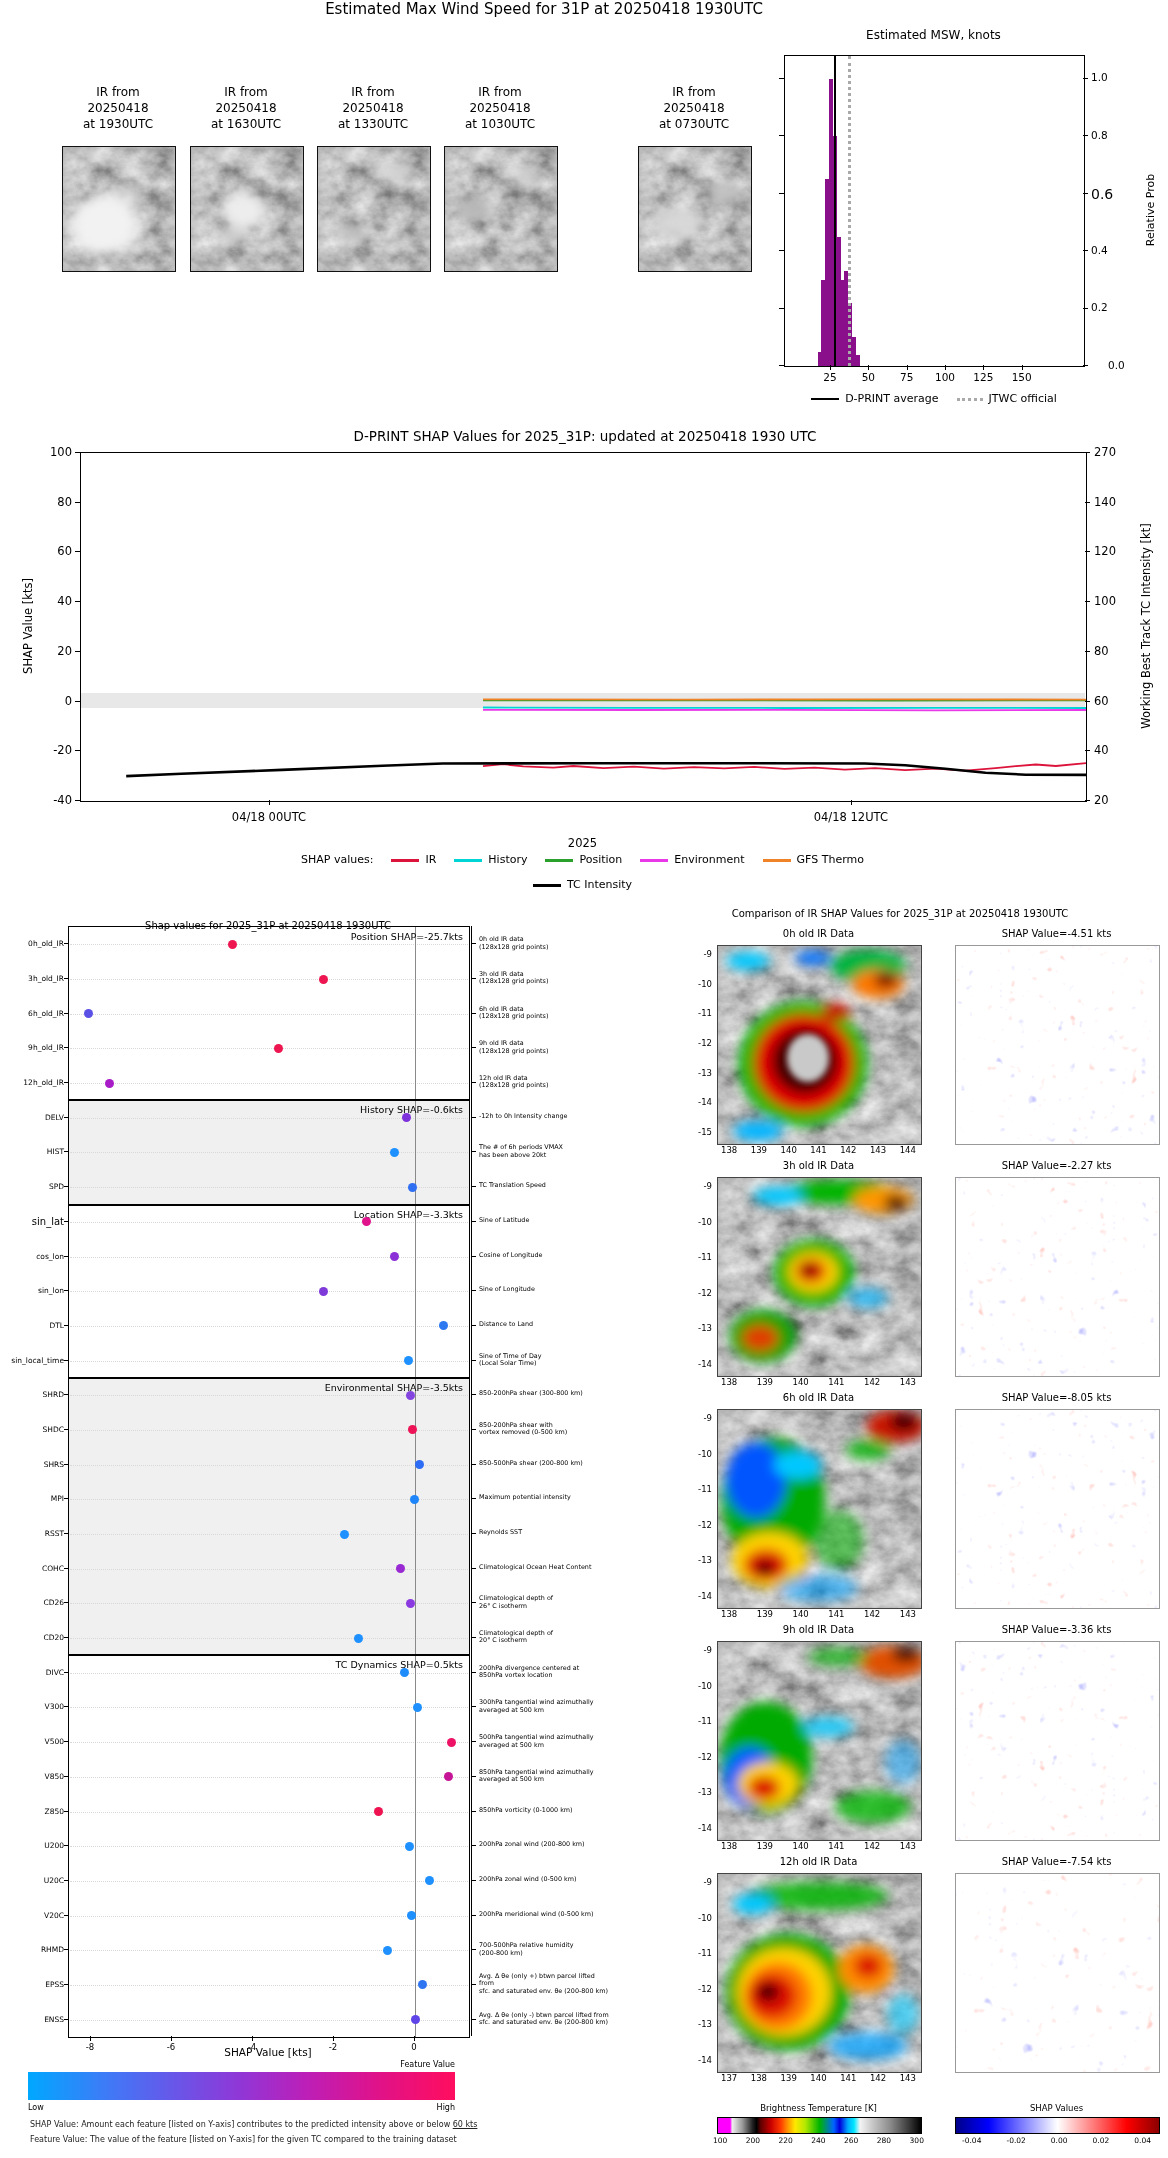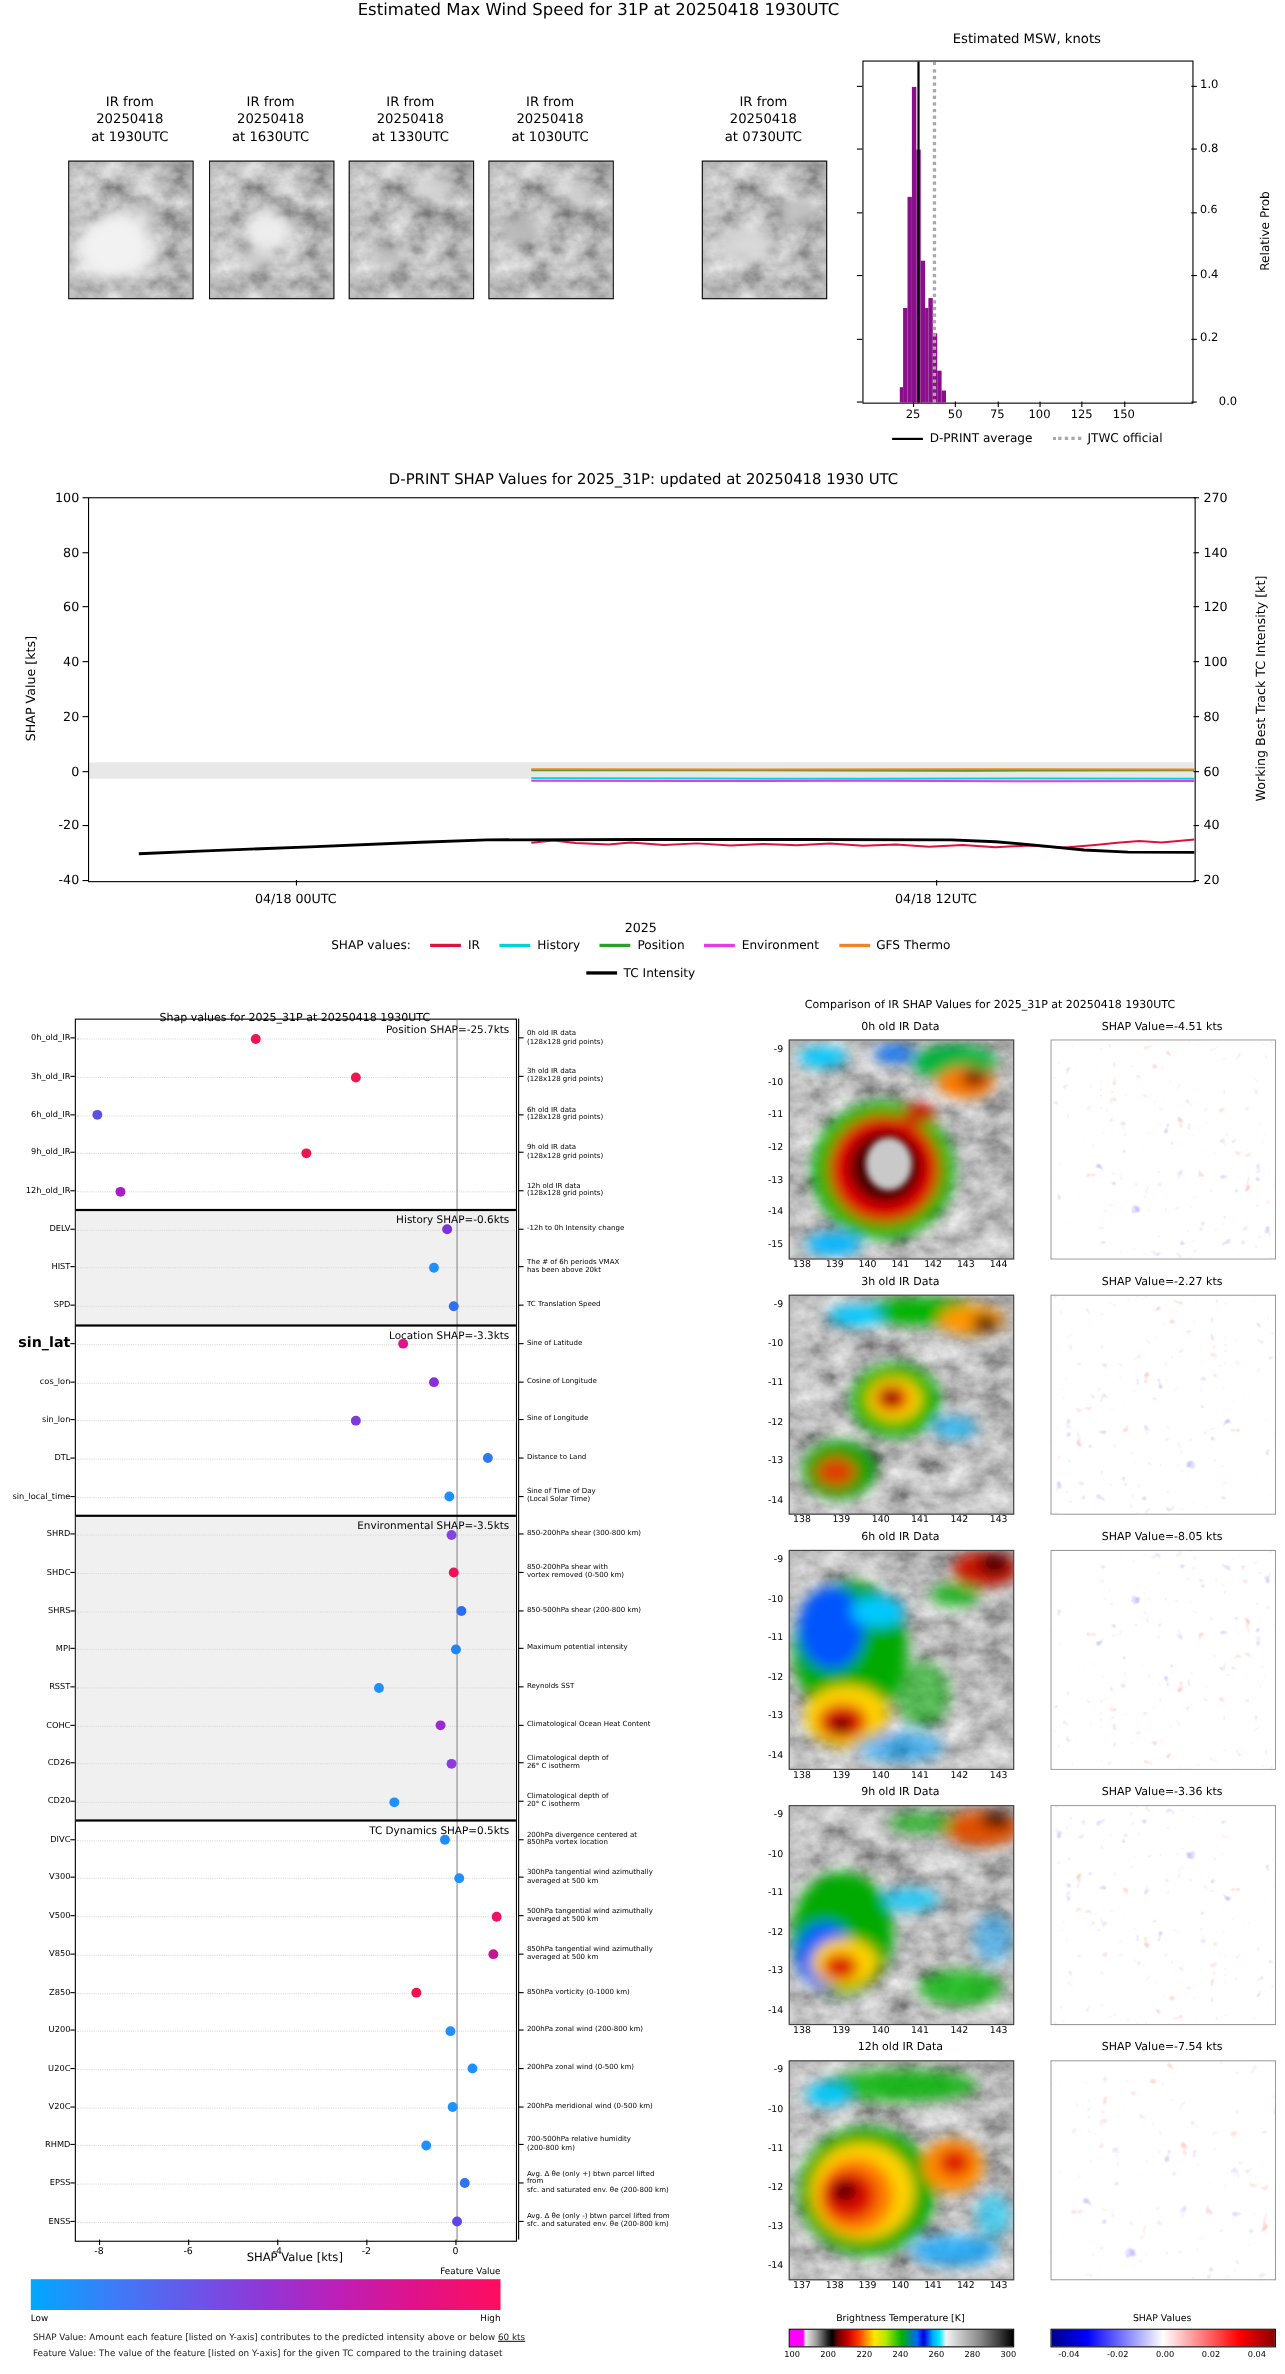--- a/index.html
+++ b/index.html
@@ -522,21 +522,21 @@
 <div style="position: absolute; left: 779px; top: 365px; width: 5px; height: 1px; background: rgb(0, 0, 0);"></div>
 <div style="position: absolute; left: 1091px; top: 358.5px; font-size: 10.5px; margin-left: 17px;">0.0</div>
 <div style="position: absolute; left: 1083px; top: 307.5px; width: 5px; height: 1px; background: rgb(0, 0, 0);"></div>
 <div style="position: absolute; left: 779px; top: 307.5px; width: 5px; height: 1px; background: rgb(0, 0, 0);"></div>
 <div style="position: absolute; left: 1091px; top: 301px; font-size: 10.5px;">0.2</div>
 <div style="position: absolute; left: 1083px; top: 250px; width: 5px; height: 1px; background: rgb(0, 0, 0);"></div>
 <div style="position: absolute; left: 779px; top: 250px; width: 5px; height: 1px; background: rgb(0, 0, 0);"></div>
 <div style="position: absolute; left: 1091px; top: 243.5px; font-size: 10.5px;">0.4</div>
 <div style="position: absolute; left: 1083px; top: 192.5px; width: 5px; height: 1px; background: rgb(0, 0, 0);"></div>
 <div style="position: absolute; left: 779px; top: 192.5px; width: 5px; height: 1px; background: rgb(0, 0, 0);"></div>
-<div style="position: absolute; left: 1091px; top: 186px; font-size: 10px;">0.6</div>
+<div style="position: absolute; left: 1091px; top: 186px; font-size: 14px;">0.6</div>
 <div style="position: absolute; left: 1083px; top: 135px; width: 5px; height: 1px; background: rgb(0, 0, 0);"></div>
 <div style="position: absolute; left: 779px; top: 135px; width: 5px; height: 1px; background: rgb(0, 0, 0);"></div>
 <div style="position: absolute; left: 1091px; top: 128.5px; font-size: 10.5px;">0.8</div>
 <div style="position: absolute; left: 1083px; top: 77.5px; width: 5px; height: 1px; background: rgb(0, 0, 0);"></div>
 <div style="position: absolute; left: 779px; top: 77.5px; width: 5px; height: 1px; background: rgb(0, 0, 0);"></div>
 <div style="position: absolute; left: 1091px; top: 71px; font-size: 10.5px;">1.0</div>
 <div style="position: absolute; left: 75px; top: 452px; width: 5px; height: 1px; background: rgb(0, 0, 0);"></div>
 <div style="position: absolute; left: 40px; top: 445px; width: 32px; text-align: right; font-size: 11.5px;">100</div>
 <div style="position: absolute; left: 1085px; top: 452px; width: 5px; height: 1px; background: rgb(0, 0, 0);"></div>
 <div style="position: absolute; left: 1094px; top: 445px; font-size: 11.5px;">270</div>
@@ -603,21 +603,21 @@
 <div style="position: absolute; left: 479px; top: 1116.78px; width: 130px; font-size: 6.4px; line-height: 1.15; white-space: pre-line; transform: translateY(-50%);">-12h to 0h Intensity change</div>
 <div style="position: absolute; left: 2px; top: 1151.47px; width: 62px; text-align: right; font-size: 7.5px; transform: translateY(-50%);">HIST</div>
 <div style="position: absolute; left: 64px; top: 1151.47px; width: 4px; height: 1px; background: rgb(0, 0, 0);"></div>
 <div style="position: absolute; left: 471px; top: 1151.47px; width: 5px; height: 1px; background: rgb(0, 0, 0);"></div>
 <div style="position: absolute; left: 479px; top: 1151.47px; width: 130px; font-size: 6.4px; line-height: 1.15; white-space: pre-line; transform: translateY(-50%);">The # of 6h periods VMAX
 has been above 20kt</div>
 <div style="position: absolute; left: 2px; top: 1186.16px; width: 62px; text-align: right; font-size: 7.5px; transform: translateY(-50%);">SPD</div>
 <div style="position: absolute; left: 64px; top: 1186.16px; width: 4px; height: 1px; background: rgb(0, 0, 0);"></div>
 <div style="position: absolute; left: 471px; top: 1186.16px; width: 5px; height: 1px; background: rgb(0, 0, 0);"></div>
 <div style="position: absolute; left: 479px; top: 1186.16px; width: 130px; font-size: 6.4px; line-height: 1.15; white-space: pre-line; transform: translateY(-50%);">TC Translation Speed</div>
-<div style="position: absolute; left: 2px; top: 1220.84px; width: 62px; text-align: right; font-size: 13px; transform: translateY(-50%); font-weight: bold;">sin_lat</div>
+<div style="position: absolute; left: 2px; top: 1220.84px; width: 62px; text-align: right; font-size: 10px; transform: translateY(-50%);">sin_lat</div>
 <div style="position: absolute; left: 64px; top: 1220.84px; width: 4px; height: 1px; background: rgb(0, 0, 0);"></div>
 <div style="position: absolute; left: 471px; top: 1220.84px; width: 5px; height: 1px; background: rgb(0, 0, 0);"></div>
 <div style="position: absolute; left: 479px; top: 1220.84px; width: 130px; font-size: 6.4px; line-height: 1.15; white-space: pre-line; transform: translateY(-50%);">Sine of Latitude</div>
 <div style="position: absolute; left: 2px; top: 1255.53px; width: 62px; text-align: right; font-size: 7.5px; transform: translateY(-50%);">cos_lon</div>
 <div style="position: absolute; left: 64px; top: 1255.53px; width: 4px; height: 1px; background: rgb(0, 0, 0);"></div>
 <div style="position: absolute; left: 471px; top: 1255.53px; width: 5px; height: 1px; background: rgb(0, 0, 0);"></div>
 <div style="position: absolute; left: 479px; top: 1255.53px; width: 130px; font-size: 6.4px; line-height: 1.15; white-space: pre-line; transform: translateY(-50%);">Cosine of Longitude</div>
 <div style="position: absolute; left: 2px; top: 1290.22px; width: 62px; text-align: right; font-size: 7.5px; transform: translateY(-50%);">sin_lon</div>
 <div style="position: absolute; left: 64px; top: 1290.22px; width: 4px; height: 1px; background: rgb(0, 0, 0);"></div>
 <div style="position: absolute; left: 471px; top: 1290.22px; width: 5px; height: 1px; background: rgb(0, 0, 0);"></div>

